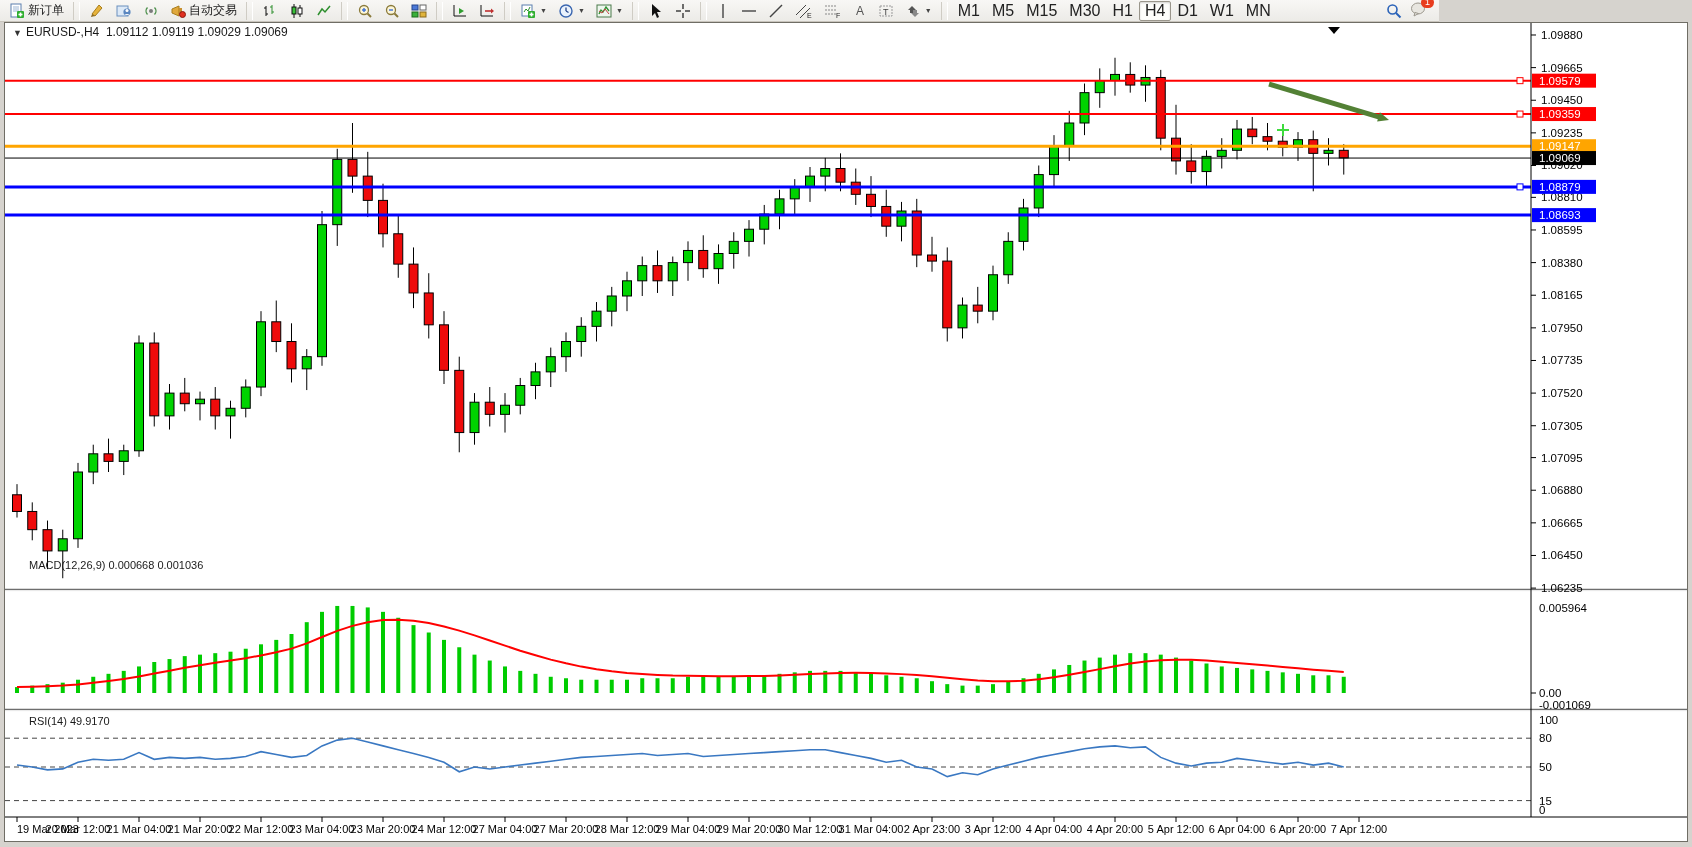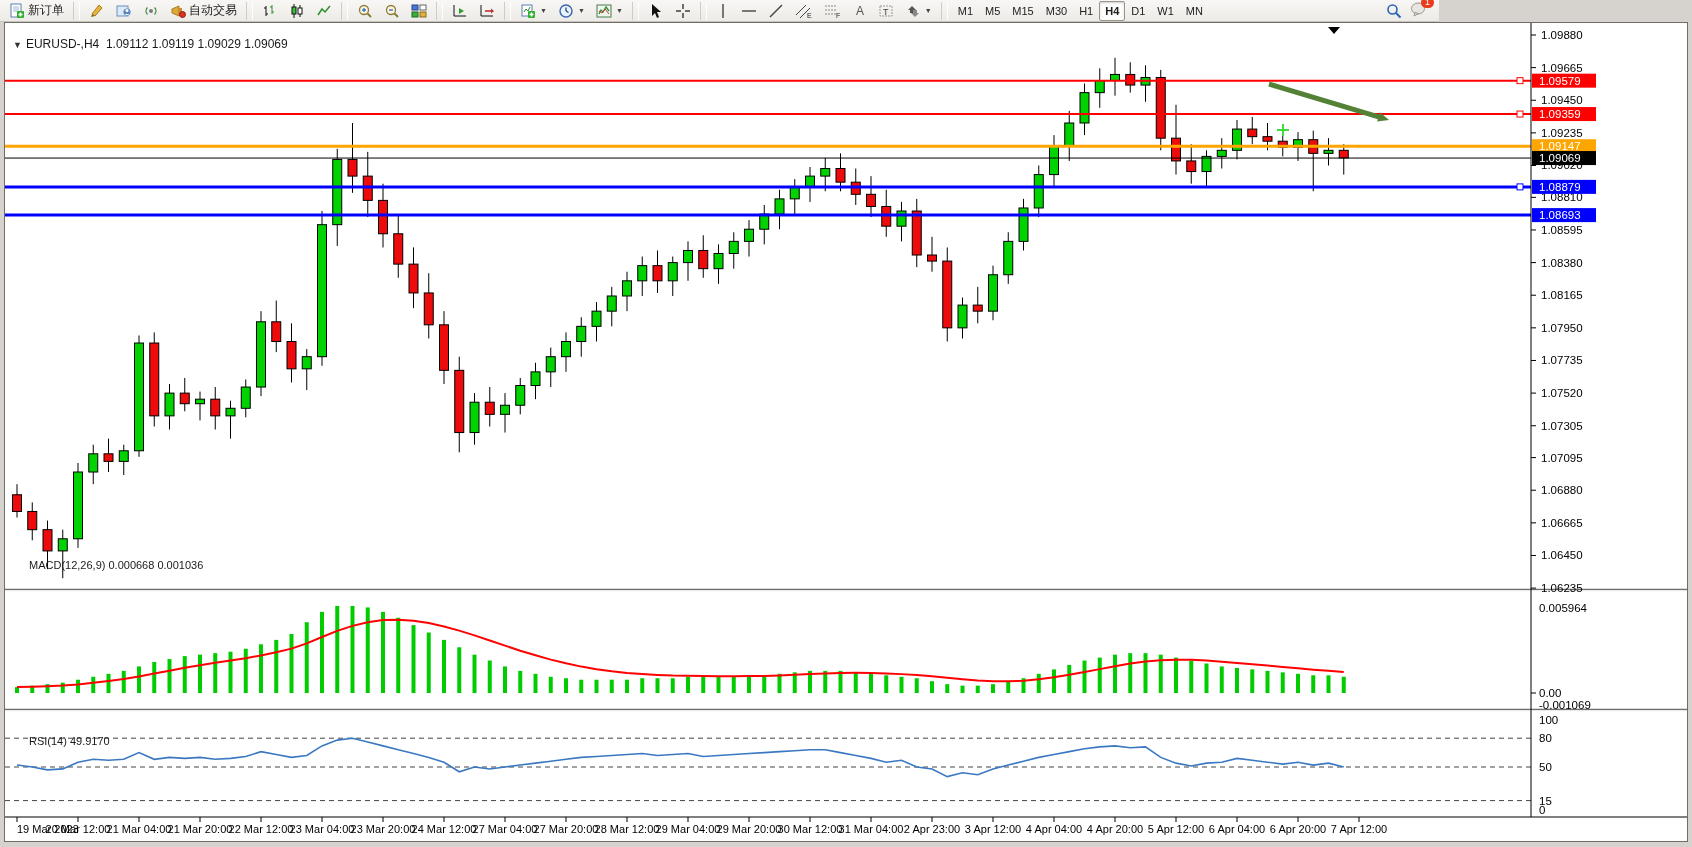--- a/index.html
+++ b/index.html
@@ -4,34 +4,34 @@
 <style>
   * { margin:0; padding:0; box-sizing:border-box; }
   html,body { width:1692px; height:847px; background:#d6d3ce; overflow:hidden;
     font-family:"Liberation Sans","DejaVu Sans",sans-serif; }
   
   .toolbar { position:absolute; left:0; top:0; width:1439px; height:22px;
     background:linear-gradient(#f8f7f5,#ecebe7); border-bottom:1px solid #c9c5bd;
     display:flex; align-items:center; padding:0 4px; gap:1px; }
   .tbtn { display:flex; align-items:center; gap:3px; height:20px; padding:0 4px;
     border:1px solid transparent; border-radius:2px; font-size:12px; color:#222; cursor:default; }
-  .tbtn.active { border:1px solid #9a968c; background:#fdfdfb; box-shadow:inset 0 1px 2px rgba(0,0,0,.18);font-weight:bold; }
+  .tbtn.active { border:1px solid #9a968c; background:#fdfdfb; box-shadow:inset 0 1px 2px rgba(0,0,0,.18); }
   .tsep { width:7px; height:18px; border-left:1px solid #cfccc4; border-right:1px solid #ffffff; margin:0 3px; }
   .caret { font-size:7px; color:#444; margin-left:1px; }
-  .tf { font-size:11px; padding:0 5px; }
+  .tf { font-size:16px; padding:0 5px; }
   .tb-right { margin-left:auto; display:flex; align-items:center; gap:8px; padding-right:8px; }
   .chat-wrap { position:relative; }
   .badge { position:absolute; top:-4px; right:-7px; background:#e83c1e; color:#fff;
     font-size:9px; line-height:11px; min-width:13px; text-align:center; border-radius:7px; padding:0 2px; }
   
   .chart-window { position:absolute; left:4px; top:22px; width:1684px; height:820px;
     background:#fff; border:1px solid #6f6d65; }
   #chart-svg { position:absolute; left:0; top:0; }
   .overlay-label { position:absolute; font-size:11px; color:#1a1a1a; white-space:pre; }
-  .chart-title { left:8px; top:14px; font-size:12px; }
+  .chart-title { left:8px; top:2px; font-size:12px; }
   .tri { display:inline-block; font-size:9px; color:#333; margin-right:4px; }
 </style>
 </head>
 <body>
 
 <div class="toolbar">
   <div class="tbtn">
     <svg width="16" height="16">
         <rect x="2" y="1" width="10" height="13" fill="#fff" stroke="#5b7fae"></rect>
         <line x1="4" y1="4" x2="10" y2="4" stroke="#9db6d4"></line>
@@ -659,14 +659,14 @@
         <line x1="1232" y1="794" x2="1232" y2="799" stroke="#000"></line>
         <text x="1232" y="810" fill="#000" text-anchor="middle">6 Apr 04:00</text>
         <line x1="1293" y1="794" x2="1293" y2="799" stroke="#000"></line>
         <text x="1293" y="810" fill="#000" text-anchor="middle">6 Apr 20:00</text>
         <line x1="1354" y1="794" x2="1354" y2="799" stroke="#000"></line>
         <text x="1354" y="810" fill="#000" text-anchor="middle">7 Apr 12:00</text>
       </g>
     </svg>
   <div class="overlay-label chart-title"><span class="tri">▼</span><span>EURUSD-,H4  1.09112 1.09119 1.09029 1.09069</span></div>
   <div class="overlay-label" style="left:24px; top:536px;">MACD(12,26,9) 0.000668 0.001036</div>
-  <div class="overlay-label" style="left:24px; top:692px;margin-top:20px;">RSI(14) 49.9170</div>
+  <div class="overlay-label" style="left:24px; top:692px;">RSI(14) 49.9170</div>
 </div>
 
 </body></html>

